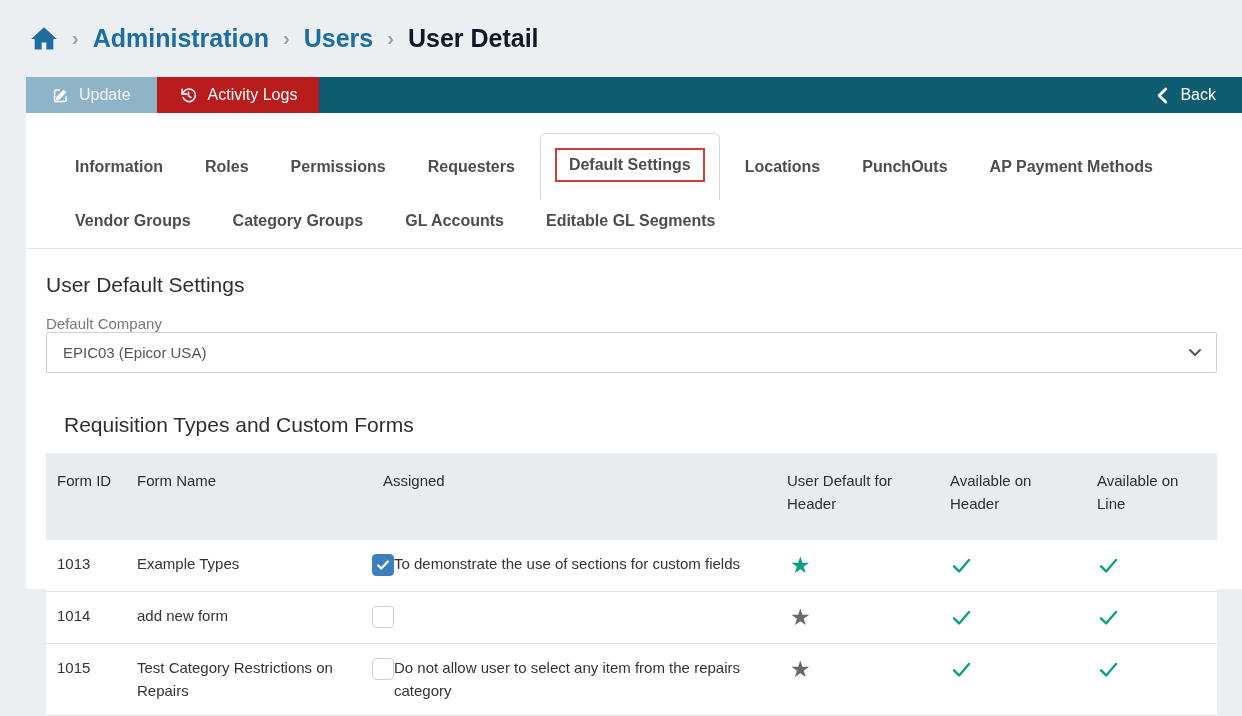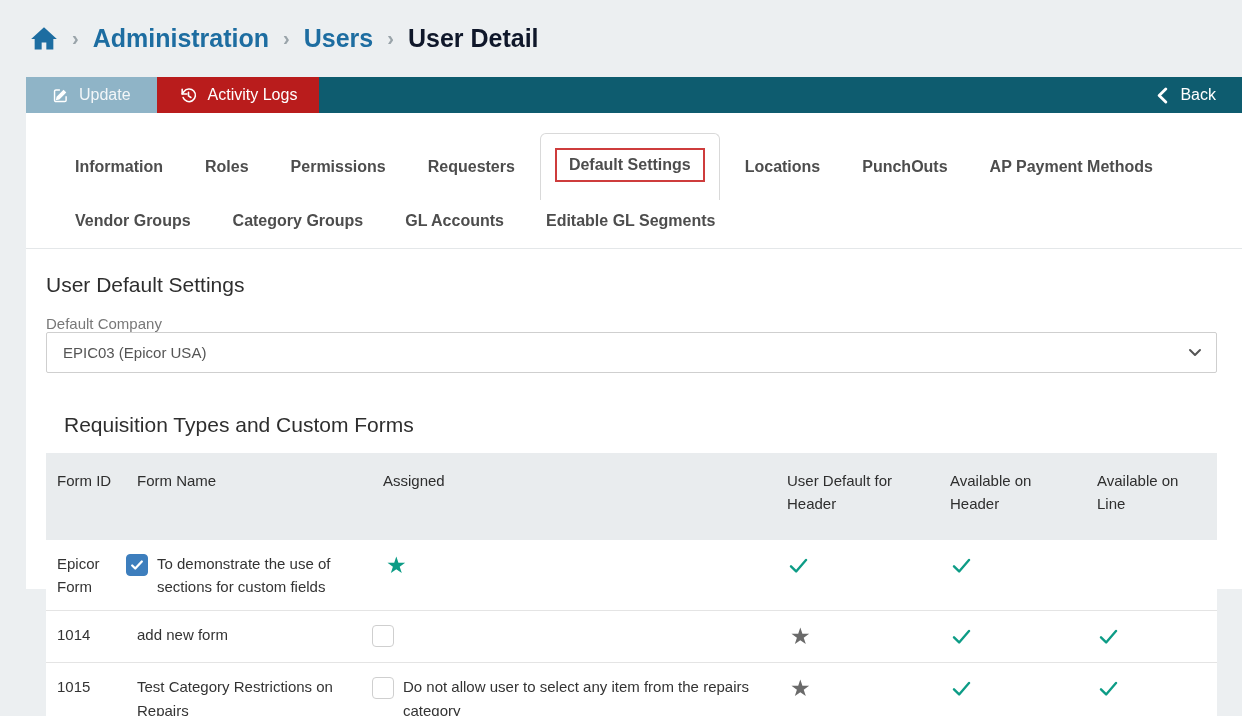--- a/index.html
+++ b/index.html
@@ -92,21 +92,21 @@
     display:grid;
     grid-template-columns:80px 246px 404px 163px 147px 1fr;
   }
   .t-head {
     background:#e9ecee;
     color:#2e2e2e;
   }
   .t-head .t-cell { padding-top:16px; padding-bottom:24px; line-height:1.55; }
   .t-cell { padding:12px 10px 12px 11px; line-height:1.55; }
   .t-body .t-row { border-bottom:1px solid #e4e4e4; background:#fff; }
-  .cell-assigned { display:flex; align-items:flex-start; gap:9px; padding-left:0; }
+  .cell-assigned { display:flex; align-items:flex-start; padding-left:0; }
   .checkbox {
     width:22px; height:22px; flex:0 0 22px;
     border:1px solid #cfcfcf; border-radius:4px;
     background:#fff; margin-top:2px;
     display:flex; align-items:center; justify-content:center;
     cursor:pointer;
   }
   .checkbox.on { background:#3d7ebd; border-color:#3d7ebd; }
   .checkbox svg { display:none; }
   .checkbox.on svg { display:block; }
@@ -212,21 +212,22 @@
           <div class="t-cell">Form Name</div>
           <div class="t-cell">Assigned</div>
           <div class="t-cell">User Default for Header</div>
           <div class="t-cell">Available on Header</div>
           <div class="t-cell">Available on Line</div>
         </div>
 
         <div class="t-body">
 
           <div class="t-row">
-            <div class="t-cell">Epicor Form</div>
+            <div class="t-cell">1013</div>
+            <div class="t-cell">Example Types</div>
             <div class="t-cell cell-assigned">
               <span class="checkbox on">
                 <svg width="14" height="14" viewBox="0 0 16 16" fill="none" stroke="#fff" stroke-width="2.6" stroke-linecap="round" stroke-linejoin="round">
                     <path d="M2.5 8.5 6 12l7.5-8"></path>
                   </svg>
               </span>
               <span class="assigned-text">To demonstrate the use of sections for custom fields</span>
             </div>
             <div class="t-cell">
               <span class="star on">★</span>

